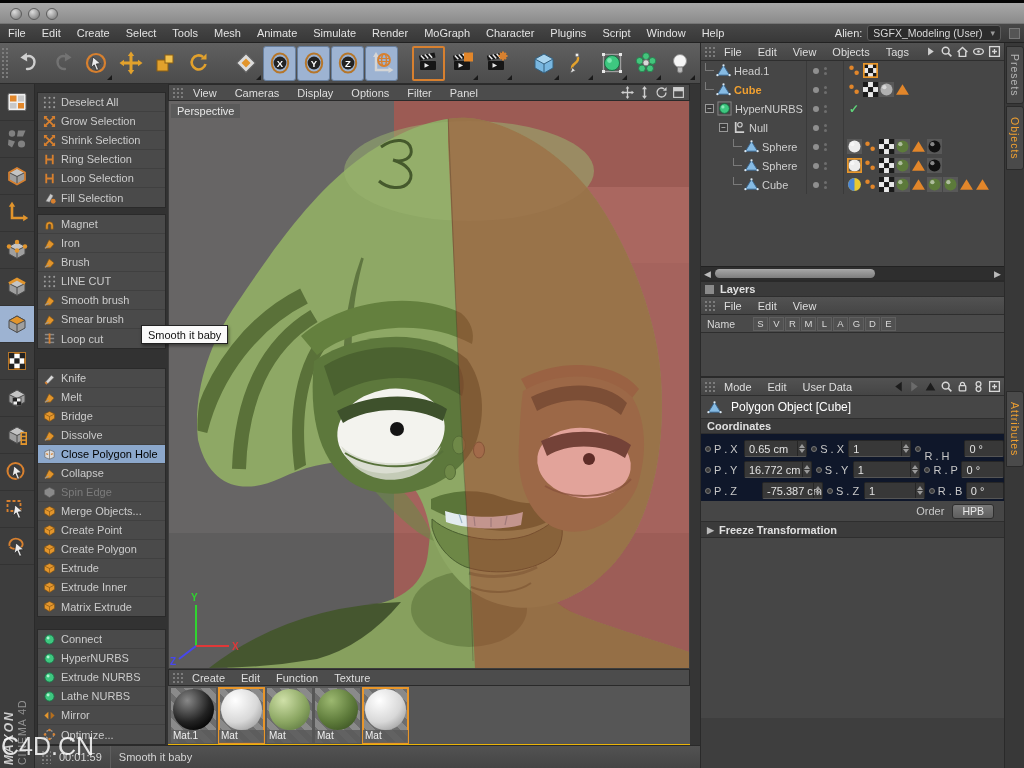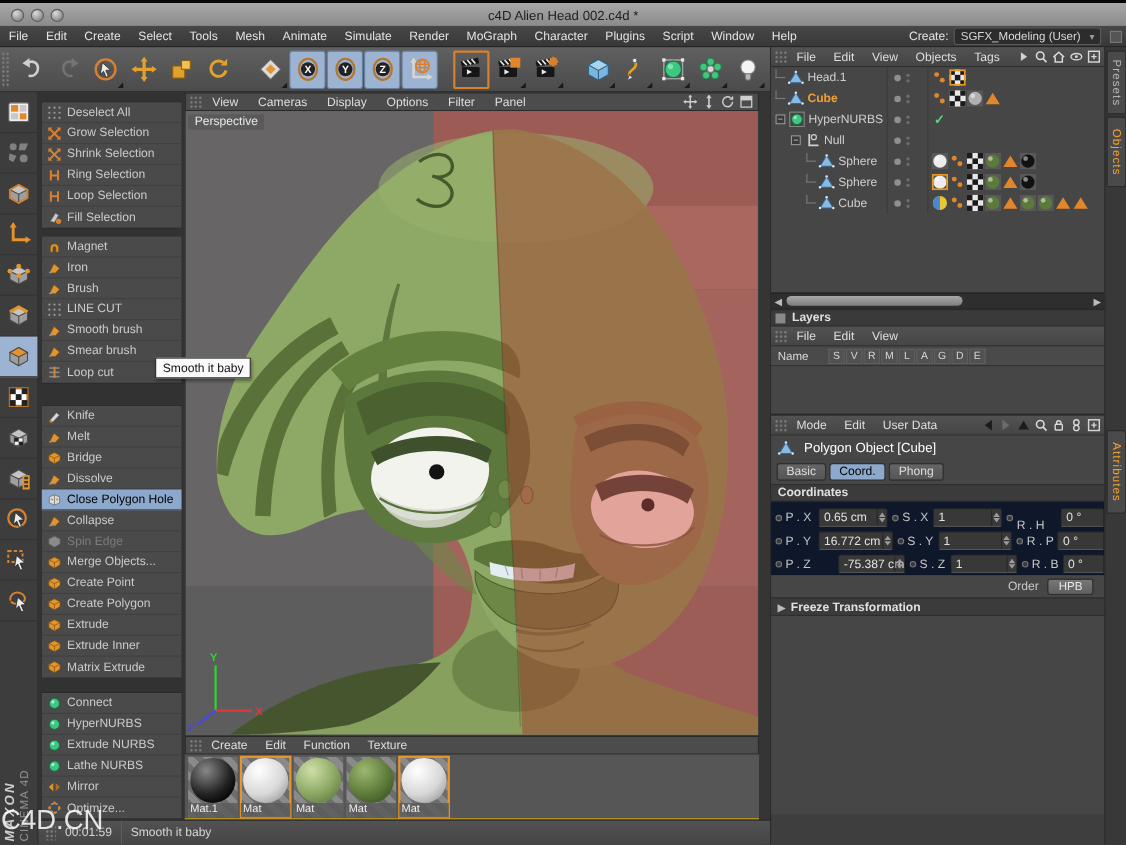--- a/index.html
+++ b/index.html
@@ -184,21 +184,20 @@
 </style>
 </head>
 <body>
 
 <div id="stage">
 
   <div id="titlebar">
     <span class="tl" style="left:10px"></span>
     <span class="tl" style="left:28px"></span>
     <span class="tl" style="left:46px"></span>
-    <div id="title-text">c4D Alien Head 002.c4d *</div>
   </div>
 
   <div id="menubar">
     <span id="menubar-items" style="display:flex">
         <span class="mitem">File</span>
         <span class="mitem">Edit</span>
         <span class="mitem">Create</span>
         <span class="mitem">Select</span>
         <span class="mitem">Tools</span>
         <span class="mitem">Mesh</span>
@@ -206,21 +205,21 @@
         <span class="mitem">Simulate</span>
         <span class="mitem">Render</span>
         <span class="mitem">MoGraph</span>
         <span class="mitem">Character</span>
         <span class="mitem">Plugins</span>
         <span class="mitem">Script</span>
         <span class="mitem">Window</span>
         <span class="mitem">Help</span>
       </span>
     <span id="layout-area">
-      <span>Create:</span>
+      <span>Alien:</span>
       <span id="layout-select">
         <span>SGFX_Modeling (User)</span>
         <span id="layout-caret">▾</span>
       </span>
       <span id="winicon"></span>
     </span>
   </div>
 
   <div id="toolbar">
     <div id="toolbar-grip" class="grip"></div>
@@ -1523,25 +1522,20 @@
             <path d="M8 2.5 L14.5 13 H1.5 Z" fill="#86bbe4" stroke="#3a648c"></path>
             <g fill="#dce9f4">
               <circle cx="8" cy="2.5" r="1.2"></circle>
               <circle cx="14.5" cy="13" r="1.2"></circle>
               <circle cx="1.5" cy="13" r="1.2"></circle>
             </g>
           </svg>
         </span>
       <span>Polygon Object [Cube]</span>
     </div>
-    <div id="at-tabs">
-        <span class="attab">Basic</span>
-        <span class="attab active">Coord.</span>
-        <span class="attab">Phong</span>
-      </div>
     <div id="at-section">Coordinates</div>
     <div id="at-grid">
         <div class="at-row">
           <span class="radio"></span>
           <span class="alabel" style="width: 30px;">P . X</span>
           <span class="field w-p">
             <span>0.65 cm</span>
             <span class="spin">
               <i class="up"></i>
               <i class="dn"></i>

